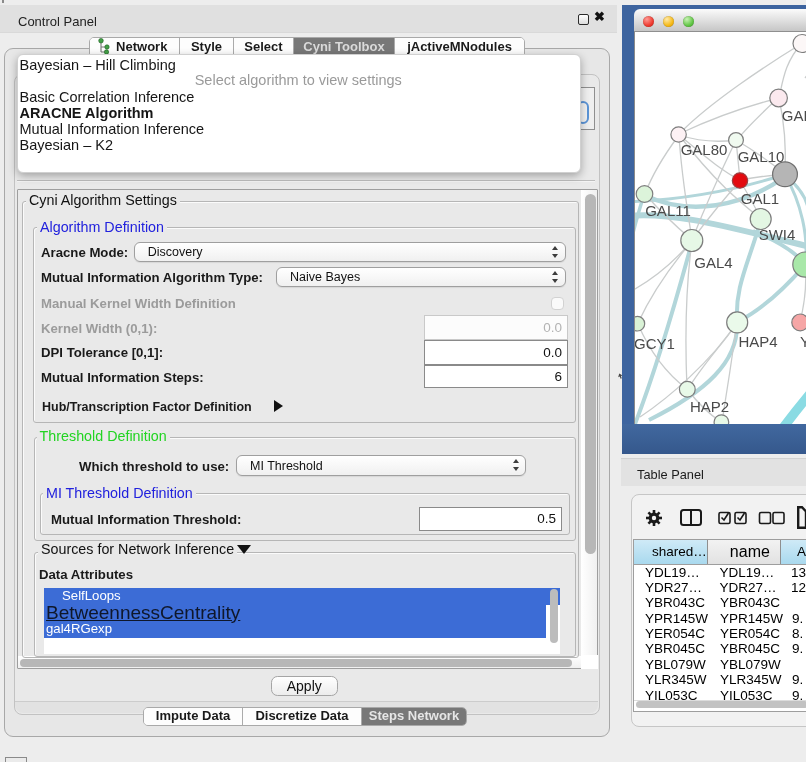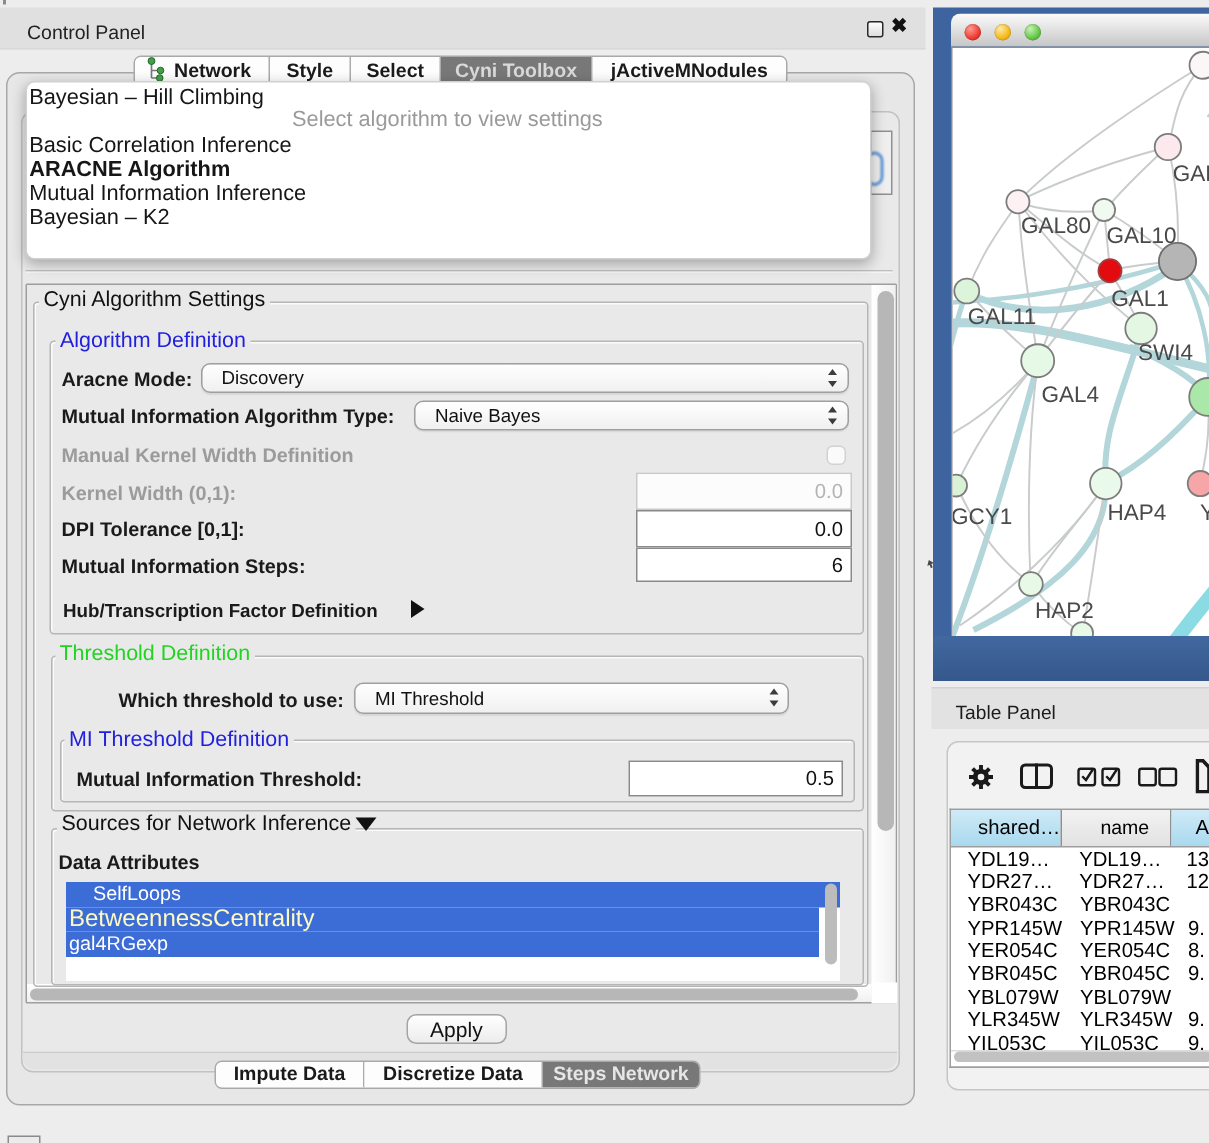--- a/index.html
+++ b/index.html
@@ -90,21 +90,21 @@
 <div class="abs lbl" style="left:51px;top:512px;">Mutual Information Threshold:</div>
 <div class="field" style="left:418.5px;top:506.5px;width:143.5px;height:24px;line-height:22px;">0.5</div>
 
 <div class="group" style="left:34px;top:552px;width:540px;height:103px;"></div>
 <div class="abs gtitle" style="left:38px;top:542px;">Sources for Network Inference</div>
 <div class="abs" style="left:237px;top:545px;width:0;height:0;border-left:7px solid transparent;border-right:7px solid transparent;border-top:9px solid #111;"></div>
 <div class="abs lbl" style="left:39px;top:567px;">Data Attributes</div>
 
 <div class="abs" style="left:44px;top:588px;width:516px;height:66px;background:#ffffff;overflow:hidden;">
   <div style="background:#3c6cd6;color:#fff;font-size:13.2px;height:16.6px;line-height:16.4px;padding-left:18px;width:500px;">SelfLoops</div>
-  <div style="background:#3c6cd6;color:#fef9c3;font-size:16px;height:16.6px;line-height:16.4px;padding-left:2px;width:500px;">BetweennessCentrality</div>
+  <div style="background:#3c6cd6;color:#0f172a;font-size:19px;height:16.6px;line-height:16.4px;padding-left:2px;width:500px;text-decoration:underline;">BetweennessCentrality</div>
   <div style="background:#3c6cd6;color:#fff;font-size:13.2px;height:16.6px;line-height:16.4px;padding-left:2px;width:500px;">gal4RGexp</div>
 </div>
 <div class="abs" style="left:550px;top:589px;width:8px;height:54px;background:#bcbcbc;border-radius:4px;"></div>
 
 <div class="abs" style="left:271px;top:675.5px;width:66.5px;height:20px;background:linear-gradient(#ffffff,#ececec);border:1px solid #a5a5a5;border-radius:6.5px;text-align:center;font-size:14px;line-height:19px;color:#111;box-sizing:border-box;">Apply</div>
 
 <div class="abs" style="left:15px;top:701px;width:583px;height:11px;background:#e2e2e2;border-radius:0 0 8px 8px;border-top:1px solid #cccccc;"></div>
 
 <div class="abs" style="left:143px;top:707px;height:17px;border:1px solid #a9a9a9;border-radius:5px;overflow:hidden;white-space:nowrap;font-size:0;">
   <span class="seg" style="width:99px;line-height:16px;height:17px;">Impute Data</span><span class="seg" style="width:119px;line-height:16px;height:17px;">Discretize Data</span><span class="seg" style="width:104px;line-height:16px;height:17px;background:#787878;color:#e6e6e6;border-right:none;">Steps Network</span>
@@ -254,21 +254,21 @@
     <rect x="15" y="2.5" width="11" height="11" rx="1.5"></rect>
   </g>
 </svg>
 <svg class="abs" style="left:797px;top:506px;" width="9" height="23" viewBox="0 0 9 23">
   <path d="M 1.2 1.2 L 5 1.2 L 9 5.5 L 9 21.8 L 1.2 21.8 Z" fill="none" stroke="#1a1a1a" stroke-width="2.4"></path>
 </svg>
 
 <div class="abs" style="left:633px;top:538.5px;width:173px;height:173px;background:#ffffff;border:1px solid #9e9e9e;border-right:none;box-sizing:border-box;overflow:hidden;">
   <div style="display:flex;height:25px;border-bottom:1px solid #9e9e9e;box-sizing:border-box;">
     <div style="width:75px;background:linear-gradient(#cfeaf7,#a9d9ee);border-right:1px solid #8f8f8f;text-align:center;line-height:24px;font-size:13.5px;box-sizing:border-box;padding-left:18px;">shared…</div>
-    <div style="width:76px;background:linear-gradient(#f2f2f2,#e2e2e2);border-right:1px solid #8f8f8f;text-align:center;line-height:24px;font-size:13px;box-sizing:border-box;padding-left:12px;">name</div>
+    <div style="width:76px;background:linear-gradient(#f2f2f2,#e2e2e2);border-right:1px solid #8f8f8f;text-align:center;line-height:24px;font-size:16px;box-sizing:border-box;padding-left:12px;">name</div>
     <div style="flex:1;background:linear-gradient(#cfeaf7,#a9d9ee);border-left:0;text-align:left;line-height:24px;font-size:13.5px;padding-left:16px;">A</div>
   </div>
   <div style="font-size:13.5px;color:#000;">
     <div style="display:flex;height:15.4px;line-height:15.4px;">
         <span style="width:75px;padding-left:11px;box-sizing:border-box;">YDL19…</span>
         <span style="width:76px;padding-left:11px;box-sizing:border-box;">YDL19…</span>
         <span style="flex:1;padding-left:7px;">13</span>
       </div>
     <div style="display:flex;height:15.4px;line-height:15.4px;">
         <span style="width:75px;padding-left:11px;box-sizing:border-box;">YDR27…</span>

